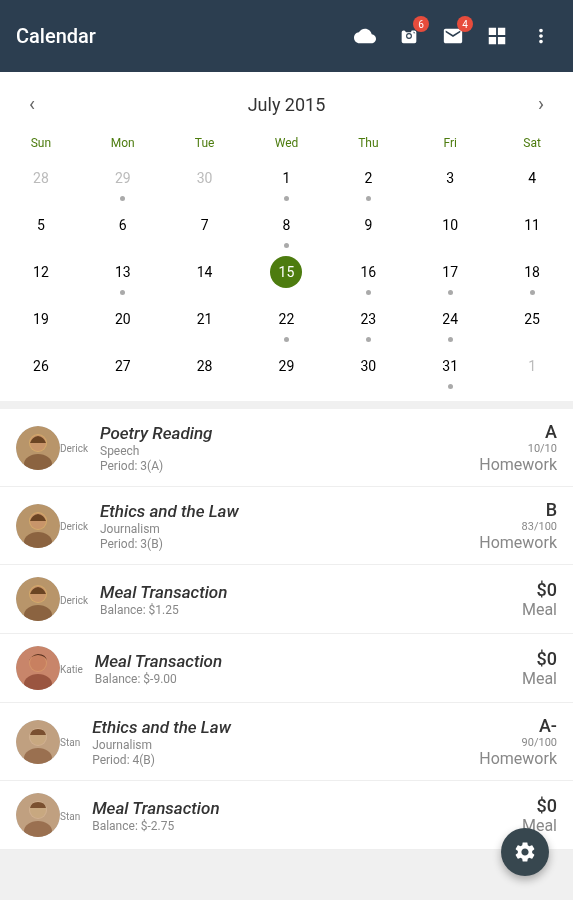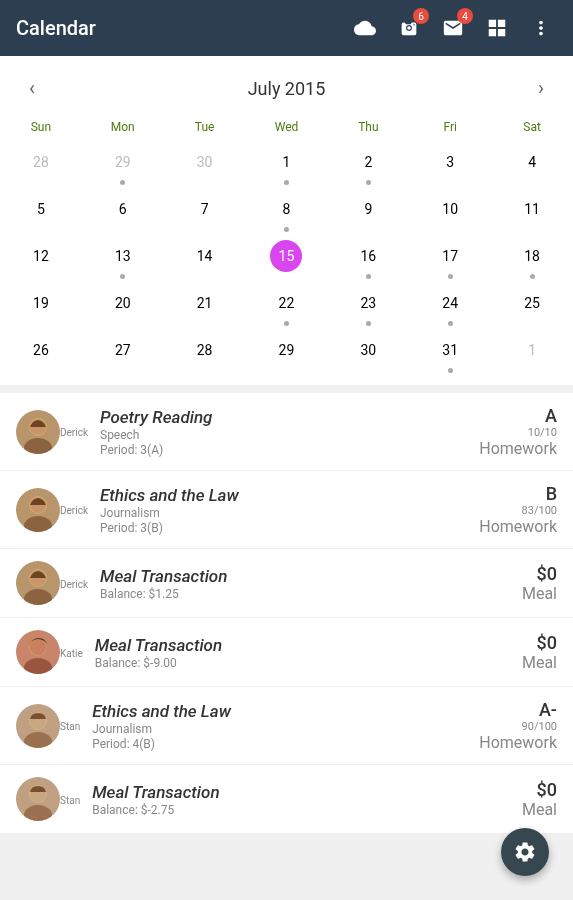--- a/index.html
+++ b/index.html
@@ -7,21 +7,21 @@
       font-family: 'Roboto', Arial, sans-serif;
       background: #f0f0f0;
       width: 573px;
       min-height: 900px;
       overflow-x: hidden;
     }
 
     
     .header {
       background: #2c3e50;
-      height: 56px;
+      height: 72px;
       display: flex;
       align-items: center;
       padding: 0 16px;
       color: white;
     }
     .header-title {
       font-size: 20px;
       font-weight: 500;
       flex: 1;
     }
@@ -110,21 +110,21 @@
     .cal-day-cell .day-num {
       width: 32px;
       height: 32px;
       display: flex;
       align-items: center;
       justify-content: center;
       font-size: 14px;
       border-radius: 50%;
     }
     .cal-day-cell.today .day-num {
-      background: #d946ef;
+      background: #4d7c0f;
       color: white;
     }
     .cal-day-cell.other-month .day-num {
       color: #bbb;
     }
     .cal-day-cell .dot {
       width: 5px;
       height: 5px;
       background: #aaa;
       border-radius: 50%;

